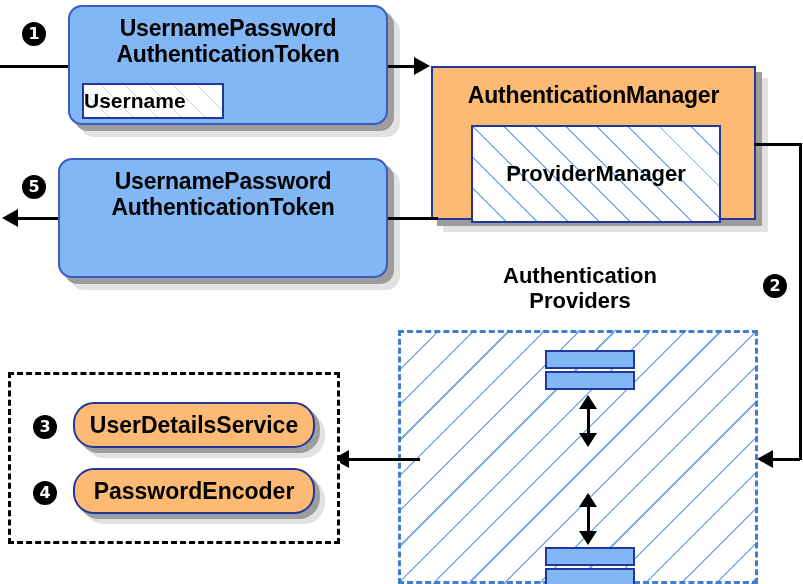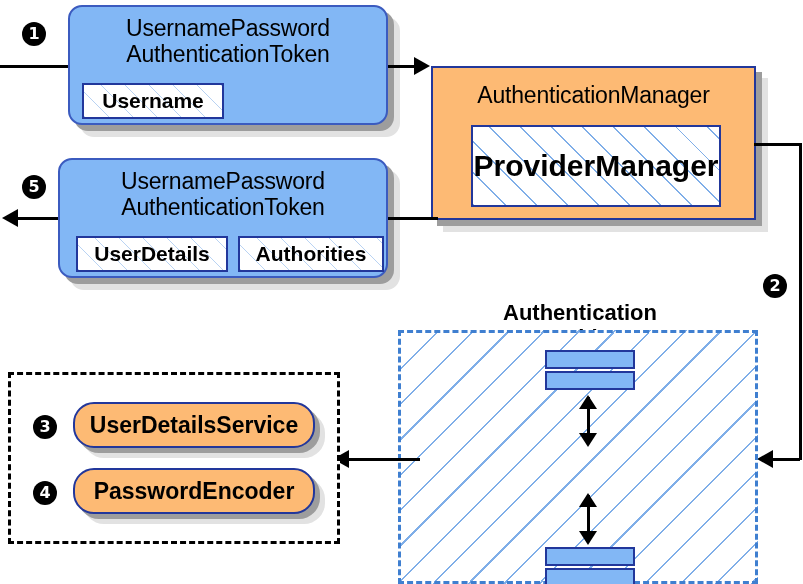--- a/index.html
+++ b/index.html
@@ -36,34 +36,34 @@
   }
 
   .rounded-token {
     border-radius: 14px;
     border: 2px solid #3b5bbf;
     background: #82b7f5;
   }
 
   .box-title {
     text-align: center;
-    font-weight: normal;
+    font-weight: bold;
     color: #000000;
     line-height: 1.13;
     letter-spacing: -0.2px;
   }
 
   
   .chip {
     position: absolute;
     background: #ffffff;
     border: 2px solid #22379b;
     display: flex;
     align-items: center;
-    justify-content: center;
+    justify-content: flex-start;
     font-weight: bold;
     color: #000000;
     background-image: repeating-linear-gradient(
         45deg,
         rgba(127,174,232,0.55) 0px,
         rgba(127,174,232,0.55) 1px,
         rgba(255,255,255,0) 1px,
         rgba(255,255,255,0) 17px);
   }
 
@@ -177,53 +177,47 @@
     <div class="chip" style="left:12px; top:76px; width:138px; height:32px; font-size:21px;">
       <span>Username</span>
     </div>
   </div>
 
   <div class="line-h" style="left:388px; top:65px; width:34px;"></div>
   <div class="arrow arrow-right" style="left:414px; top:57px;"></div>
 
   <div class="abs blue-fill shadowed" style="left:431px; top:66px; width:325px; height:154px;">
     <div class="box-title" style="padding-top:14px; font-size:23px;">AuthenticationManager</div>
-    <div class="abs hatch-fwd solid-label" style="left:38px; top:57px; width:250px; height:82px; border:2px solid #22379b; font-size:30px;">
+    <div class="abs hatch-fwd solid-label" style="left:38px; top:57px; width:250px; height:98px; border:2px solid #22379b; font-size:22px;">
       <span>ProviderManager</span>
     </div>
   </div>
 
   <div class="badge" style="left:22px; top:175px;">5</div>
 
   <div class="line-h" style="left:16px; top:217px; width:56px;"></div>
   <div class="arrow arrow-left" style="left:2px; top:209px;"></div>
 
   <div class="abs rounded-token shadowed" style="left:58px; top:158px; width:330px; height:120px;">
     <div class="box-title" style="padding-top:8px; font-size:23px;">
       <div>UsernamePassword</div>
       <div>AuthenticationToken</div>
     </div>
-    <div class="chip" style="left:16px; top:76px; width:148px; height:32px; font-size:21px;">
-      <span>UserDetails</span>
-    </div>
-    <div class="chip" style="left:178px; top:76px; width:142px; height:32px; font-size:21px;">
-      <span>Authorities</span>
-    </div>
   </div>
 
   <div class="line-h" style="left:388px; top:217px; width:50px;"></div>
 
   <div class="line-h" style="left:754px; top:143px; width:48px;"></div>
   <div class="line-v" style="left:799px; top:143px; height:317px;"></div>
   <div class="line-h" style="left:772px; top:458px; width:28px;"></div>
   <div class="arrow arrow-left" style="left:757px; top:450px;"></div>
 
   <div class="badge" style="left:763px; top:274px;">2</div>
 
-  <div class="group-title" style="left:440px; top:264px; width:280px; font-size:22px;margin-top:37px;">
+  <div class="group-title" style="left:440px; top:264px; width:280px; font-size:22px;">
     <div>Authentication</div>
     <div>Providers</div>
   </div>
 
   <div class="abs dashed-blue hatch-back" style="left:398px; top:330px; width:360px; height:254px;">
 
     <div class="bar" style="left:144px; top:17px; width:86px; height:15px;"></div>
     <div class="bar" style="left:144px; top:38px; width:86px; height:15px;"></div>
 
     <div class="line-v" style="left:186px; top:64px; height:46px;"></div>

